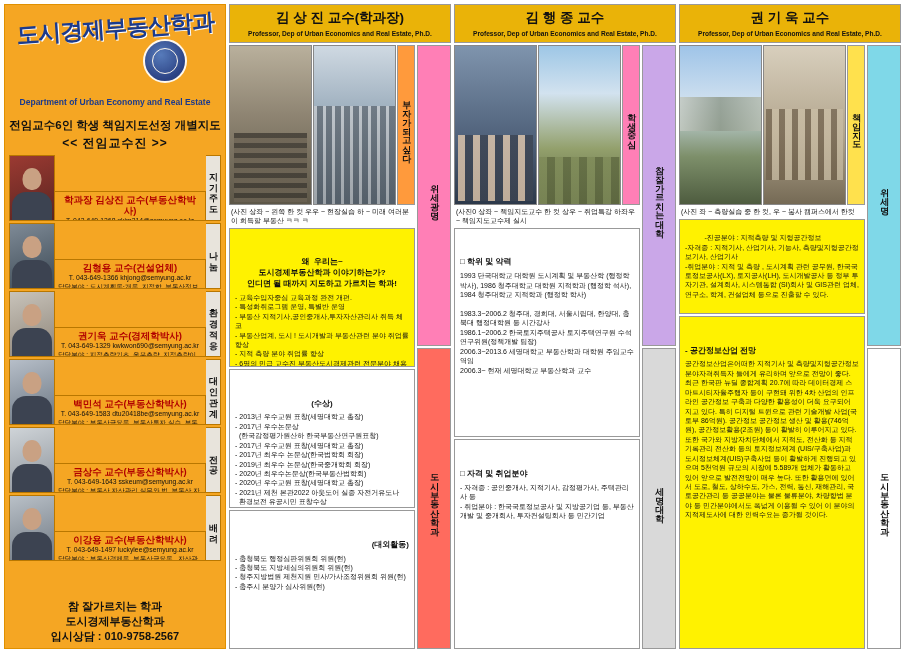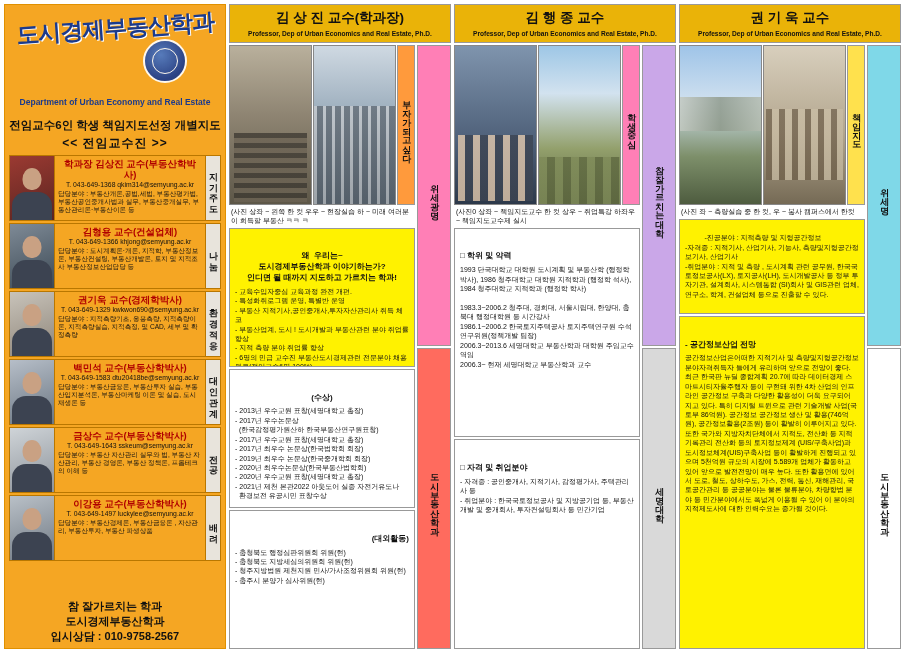--- a/index.html
+++ b/index.html
@@ -131,20 +131,21 @@
   .prof-photo.bg5 { background: linear-gradient(160deg,#cfd4d8,#8d939a); }
   .prof-photo.bg6 { background: linear-gradient(160deg,#b9c0c7,#717a84); }
 
   .prof-info {
     flex: 1;
     border: 1px solid #b97700;
     border-left: none;
     padding: 2px 3px;
     line-height: 1.18;
     overflow: hidden;
+    margin-top: 36px;
   }
   .prof-name {
     font-size: 9.5px;
     font-weight: bold;
     color: #b00000;
     text-align: center;
     margin-bottom: 1px;
   }
   .prof-meta {
     font-size: 6.8px;
@@ -309,20 +310,21 @@
     flex: 1;
   }
   .tb-white { background: #ffffff; }
   .tb-yellow { background: #fff200; }
   .tb-box-title {
     font-size: 8px;
     font-weight: bold;
     text-align: center;
     margin-bottom: 3px;
     display: block;
+    margin-top: 6px;
   }
 
   .side-tabs {
     width: 34px;
     display: flex;
     flex-direction: column;
     gap: 2px;
     flex: none;
   }
   .vtab {

